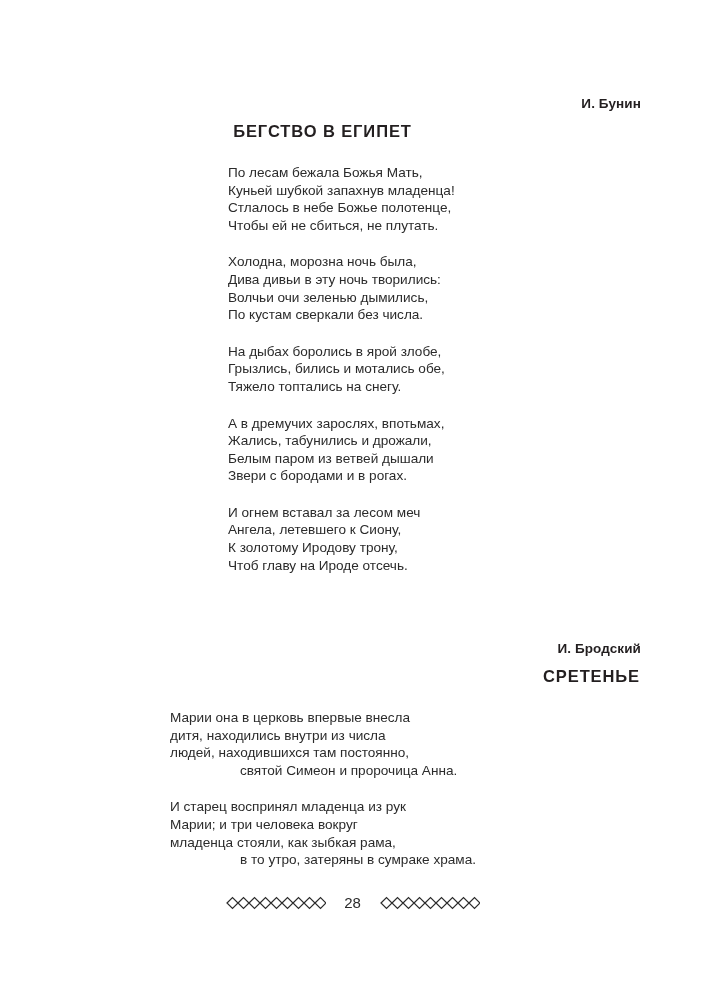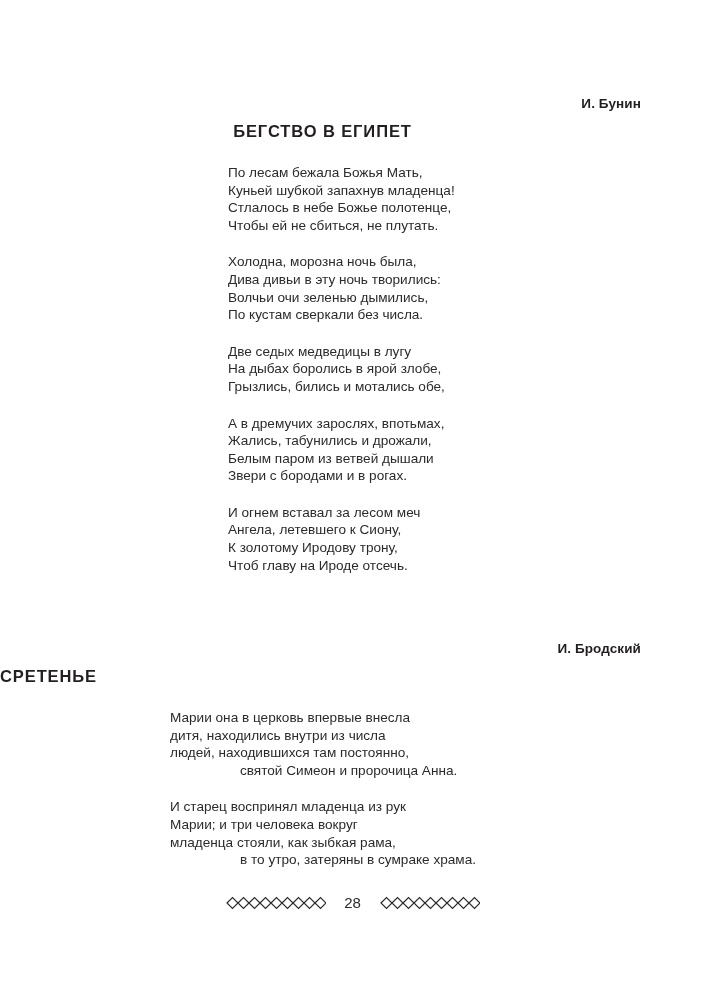--- a/index.html
+++ b/index.html
@@ -39,21 +39,21 @@
   }
   .poem-title {
     font-size: 16.5px;
     font-weight: bold;
     color: #231f20;
     letter-spacing: 0.9px;
     line-height: 1.2;
     margin-top: 10px;
   }
   .poem-title.center-bunin { text-align: center; padding-right: 60px; }
-  .poem-title.center-brodsky { text-align: left; padding-right: 65px; }
+  .poem-title.center-brodsky { text-align: right; padding-right: 65px; }
 
   .poem-body {
     margin-top: 22px;
   }
   .stanza {
     margin: 0 0 19px 0;
   }
   .stanza:last-child { margin-bottom: 0; }
   .line {
     font-size: 13.6px;
@@ -109,23 +109,23 @@
       </div>
 
       <div class="stanza">
         <div class="line">Холодна, морозна ночь была,</div>
         <div class="line">Дива дивьи в эту ночь творились:</div>
         <div class="line">Волчьи очи зеленью дымились,</div>
         <div class="line">По кустам сверкали без числа.</div>
       </div>
 
       <div class="stanza">
-        <div class="line">Две седых медведицы в лугу</div>
         <div class="line">На дыбах боролись в ярой злобе,</div>
         <div class="line">Грызлись, бились и мотались обе,</div>
+        <div class="line">Тяжело топтались на снегу.</div>
       </div>
 
       <div class="stanza">
         <div class="line">А в дремучих зарослях, впотьмах,</div>
         <div class="line">Жались, табунились и дрожали,</div>
         <div class="line">Белым паром из ветвей дышали</div>
         <div class="line">Звери с бородами и в рогах.</div>
       </div>
 
       <div class="stanza">

